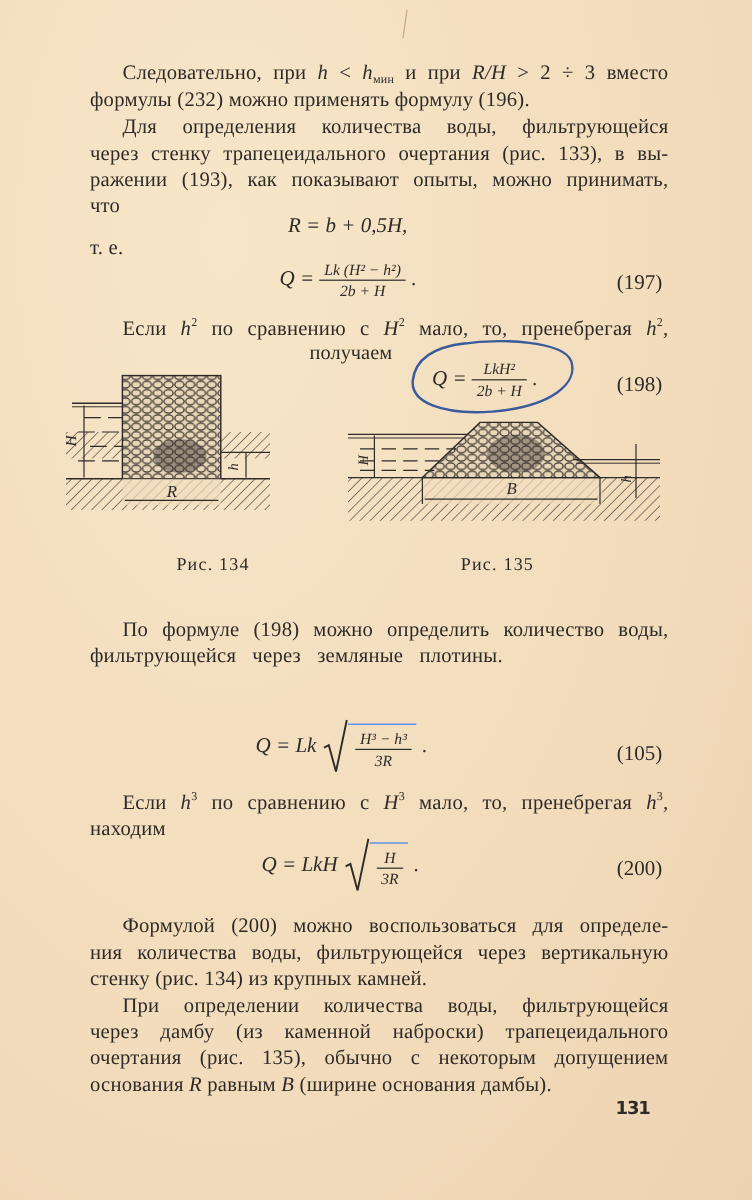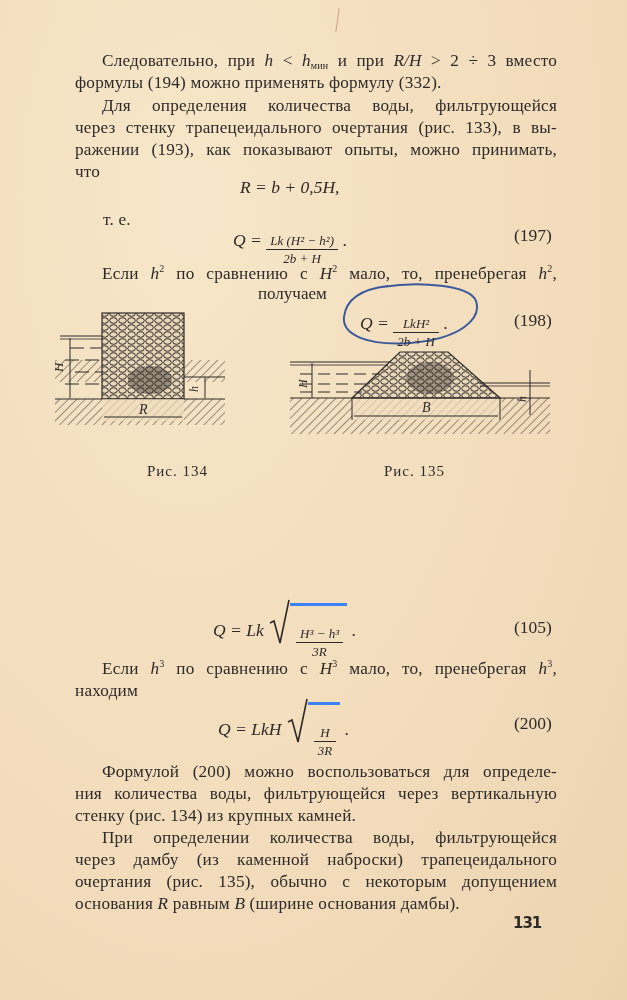--- a/index.html
+++ b/index.html
@@ -18,52 +18,52 @@
     letter-spacing: 0.2px;
   }
   .p .ln { display: block; text-align-last: justify; white-space: nowrap; }
   .p .ln.last { text-align-last: left; }
   .p .ln.ind { padding-left: 27px; }
   i.m { font-style: italic; }
   sup { font-size: 10px; vertical-align: 7px; line-height: 0; }
   sub { font-size: 10px; vertical-align: -3px; line-height: 0; }
   .eq { position: absolute; font-size: 17.5px; }
   .eqnum { position: absolute; left: 514px; font-size: 17.5px; }
-  .frac { display: inline-block; vertical-align: middle; text-align: center; margin-top: 16px; }
+  .frac { display: inline-block; vertical-align: middle; text-align: center; }
   .frac .num, .frac .den { display: block; font-size: 13px; font-style: italic; line-height: 17px; padding: 0 4px; }
   .frac .num { border-bottom: 1px solid #2e2a28; }
   .sqrt { display: inline-block; vertical-align: middle; position: relative; padding-left: 22px; }
   .sqrt .rad { position: absolute; left: 0; top: -4px; width: 22px; height: 46px; }
-  .sqrt .over { border-top: 3px solid #3b82f6; padding: 3px 4px 0 6px; display: inline-block; }
+  .sqrt .over { border-top: 1px solid #3b82f6; padding: 3px 4px 0 6px; display: inline-block; }
   .caption { position: absolute; font-size: 15px; letter-spacing: 1px; margin-left: 12px; }
   .pagenum { position: absolute; left: 513px; top: 914px; font-family: "DejaVu Sans", sans-serif; font-weight: bold; font-size: 15px; letter-spacing: -1px; }
   .circle { position: absolute; left: 340px; top: 283px; width: 140px; height: 62px; }
   .fig { position: absolute; }
   .tmark { position: absolute; left: 337px; top: 8px; width: 1px; height: 24px; background: #c7a48c; transform: rotate(8deg); }
 </style>
 </head>
 <body>
 
 <div class="page">
   <div class="tmark"></div>
 
   <div class="p" style="top:50px">
     <span class="ln ind"><span>Следовательно, при </span><i class="m">h</i><span> &lt; </span><i class="m">h</i><sub>мин</sub><span> и при </span><i class="m">R/H</i><span> &gt; 2 ÷ 3 вместо</span></span>
-    <span class="ln last">формулы (194) можно применять формулу (332).</span>
+    <span class="ln last">формулы (232) можно применять формулу (196).</span>
   </div>
 
   <div class="p" style="top:95px">
     <span class="ln ind">Для определения количества воды, фильтрующейся</span>
     <span class="ln">через стенку трапецеидального очертания (рис. 133), в вы-</span>
     <span class="ln">ражении (193), как показывают опыты, можно принимать,</span>
     <span class="ln last">что</span>
   </div>
 
   <div class="eq" style="left:240px; top:177px; font-style:italic;">R = b + 0,5H,</div>
-  <div class="p" style="top:209px; width:60px;margin-left:28px;">
+  <div class="p" style="top:196px; width:60px;">
     <span class="ln last">т. е.</span>
   </div>
 
   <div class="eq" style="left:233px; top:216px;">
     <i>Q = </i>
     <span class="frac">
       <span class="num">Lk (H² − h²)</span>
       <span class="den">2b + H</span>
     </span>
     <span>.</span>
@@ -141,20 +141,24 @@
     <line x1="190" y1="36" x2="260" y2="36" stroke="#2e2a28" stroke-width="0.8"></line>
     <line x1="240" y1="20" x2="240" y2="65" stroke="#2e2a28" stroke-width="1"></line>
     <text x="236" y="52" font-size="12" font-style="italic" fill="#2e2a28" transform="rotate(-90 236 52)" font-family="Liberation Serif, serif">h</text>
     <line x1="62" y1="48" x2="62" y2="70" stroke="#2e2a28" stroke-width="1"></line>
     <line x1="210" y1="48" x2="210" y2="70" stroke="#2e2a28" stroke-width="1"></line>
     <line x1="64" y1="66" x2="208" y2="66" stroke="#2e2a28" stroke-width="1"></line>
     <text x="132" y="62" font-size="14" font-style="italic" fill="#2e2a28" font-family="Liberation Serif, serif">B</text>
   </svg>
   <div class="caption" style="left:372px; top:463px;">Рис. 135</div>
 
+  <div class="p" style="top:514px">
+    <span class="ln ind">По формуле (198) можно определить количество воды,</span>
+    <span class="ln" style="text-align-last:left; word-spacing:9px;">фильтрующейся через земляные плотины.</span>
+  </div>
 
 
   <div class="eq" style="left:213px; top:603px;">
     <i>Q = Lk</i>
     <span class="sqrt">
       <svg class="rad" viewBox="0 0 22 46">
           <path d="M2 24 L6 22 L12 44 L21 1" fill="none" stroke="#2e2a28" stroke-width="1.6"></path>
         </svg>
       <span class="over"><span class="frac"><span class="num">H³ − h³</span><span class="den">3R</span></span></span>
     </span>

